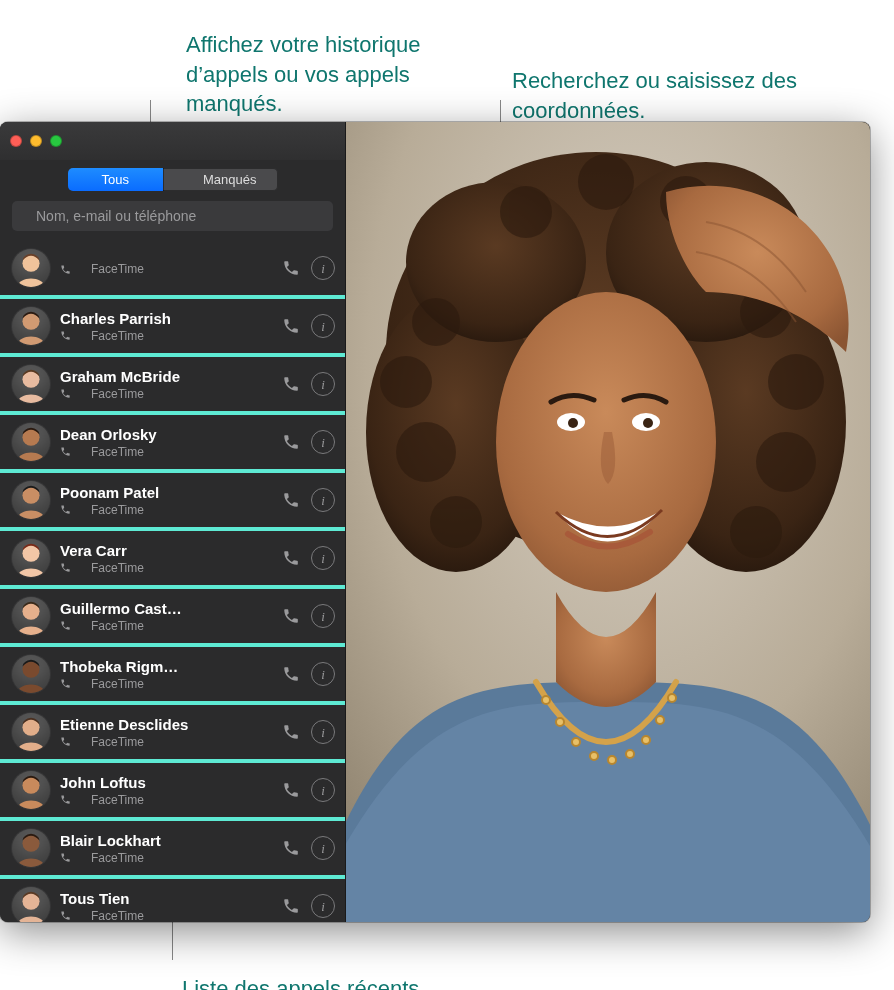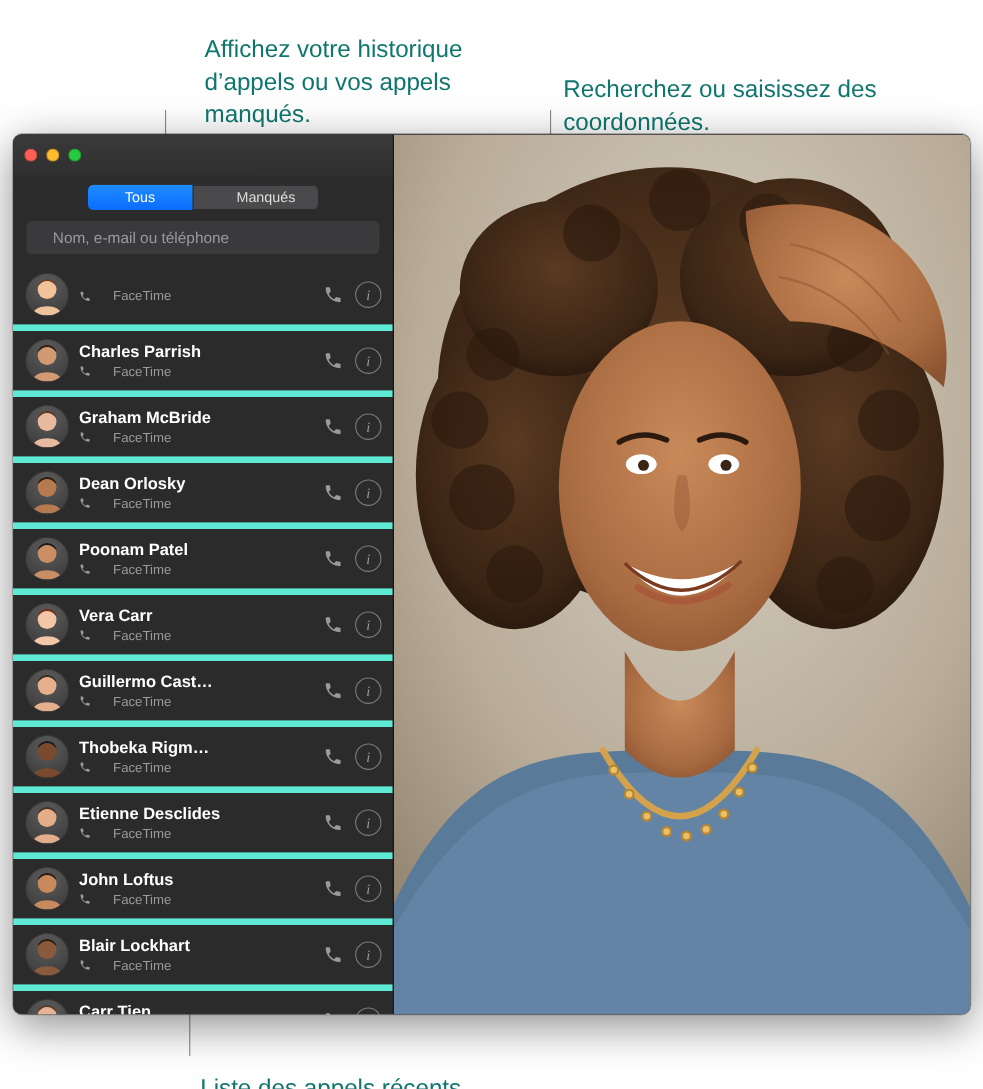--- a/index.html
+++ b/index.html
@@ -13,21 +13,21 @@
   .callout-bottom { top: 946px; left: 182px; width: 400px; }
 
   
   .leader { position: absolute; background: #888; }
   .leader-v { width: 1px; }
   .leader-h { height: 1px; }
 
   
   .window {
     position: absolute;
-    top: 122px; left: 12px;
+    top: 122px; left: 0;
     width: 870px; height: 800px;
     border-radius: 8px;
     overflow: hidden;
     box-shadow: 0 10px 40px rgba(0,0,0,0.45), 0 0 0 1px rgba(0,0,0,0.25);
     display: flex;
     background: #2b2b2c;
   }
   .sidebar {
     width: 346px;
     flex: 0 0 346px;
@@ -88,21 +88,21 @@
   .search::placeholder { color: #9a9a9c; }
 
   .list {
     flex: 1;
     overflow-y: auto;
   }
   .row {
     display: flex;
     align-items: center;
     padding: 8px 10px 8px 12px;
-    border-top: 6px solid #5eead4;
+    border-top: 4px solid #5eead4;
     gap: 10px;
   }
   .row:first-child { border-top: none; }
   .avatar {
     width: 38px; height: 38px; border-radius: 50%;
     flex: 0 0 38px;
     background: #555;
     display: flex; align-items: center; justify-content: center;
     overflow: hidden;
     box-shadow: inset 0 -10px 14px rgba(0,0,0,0.25), 0 0 0 1px rgba(255,255,255,0.05);
@@ -512,21 +512,21 @@
           <div class="row">
             <div class="avatar skin-l">
               <svg viewBox="0 0 40 40">
                 <rect width="40" height="40" fill="rgba(0,0,0,0)"></rect>
                 <circle cx="20" cy="15" r="9" fill="var(--skin)"></circle>
                 <path d="M6 40 C 6 28 34 28 34 40 Z" fill="var(--skin)"></path>
                 <path d="M11 12 Q20 2 29 12 Q28 6 20 5 Q12 6 11 12 Z" fill="var(--hair)"></path>
               </svg>
             </div>
             <div class="meta">
-              <div class="name">Carr Tien</div>
+              <div class="name">Tous Tien</div>
               <div class="sub">
                 <span style="display:inline-flex;color:#9a9a9c;">
                   <svg viewBox="0 0 24 24" fill="currentColor">
                     <path d="M6.6 10.8c1.4 2.8 3.8 5.1 6.6 6.6l2.2-2.2c.3-.3.7-.4 1-.2 1.2.4 2.4.6 3.7.6.6 0 1 .4 1 1V20c0 .6-.4 1-1 1C10.6 21 3 13.4 3 4c0-.6.4-1 1-1h3.4c.6 0 1 .4 1 1 0 1.3.2 2.5.6 3.7.1.4 0 .8-.2 1L6.6 10.8z"></path>
                   </svg>
                 </span>
                 <span>FaceTime</span>
               </div>
             </div>
             <div class="actions">

